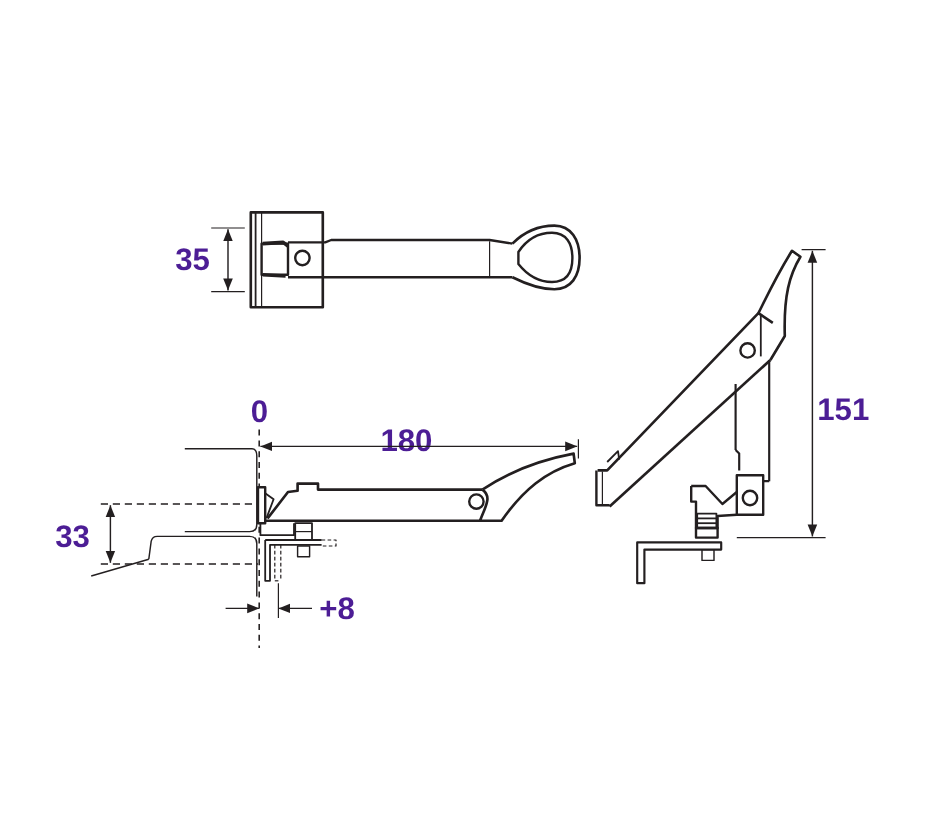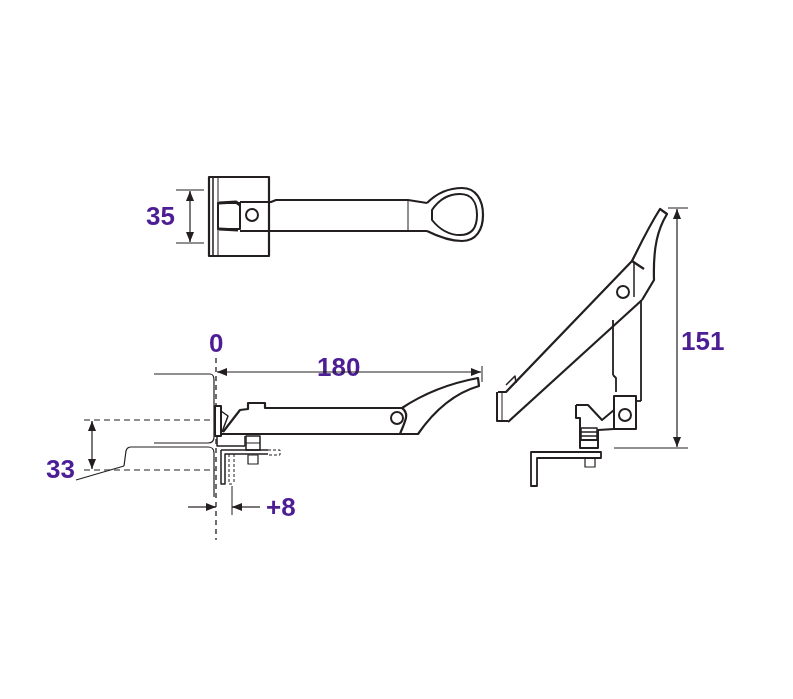--- a/index.html
+++ b/index.html
@@ -16,21 +16,21 @@
   }
 </style>
 </head>
 <body>
 
 <div id="page">
 
   <span class="dim-label" style="left:146px; top:203px;">35</span>
   <span class="dim-label" style="left:209px; top:330px;">0</span>
   <span class="dim-label" style="left:317px; top:339px;margin-top:15px;">180</span>
-  <span class="dim-label" style="left:46px; top:456px;">33</span>
+  <span class="dim-label" style="left:46px; top:434px;">33</span>
   <span class="dim-label" style="left:266px; top:494px;">+8</span>
   <span class="dim-label" style="left:681px; top:328px;">151</span>
 
   <svg id="drawing" viewBox="0 0 793 699" xmlns="http://www.w3.org/2000/svg">
     <defs>
       <marker id="arr" viewBox="0 0 10 10" refX="10" refY="5" markerWidth="10" markerHeight="10" orient="auto-start-reverse" markerUnits="userSpaceOnUse">
         <path d="M0,1 L10,5 L0,9 z" fill="#231f20"></path>
       </marker>
     </defs>
 

